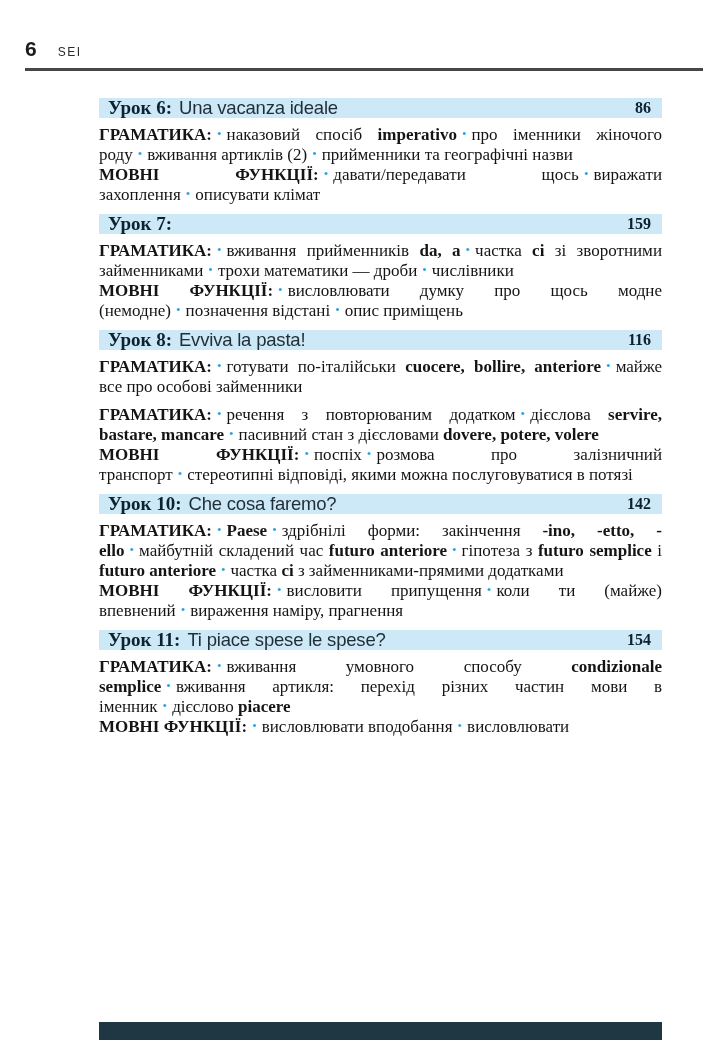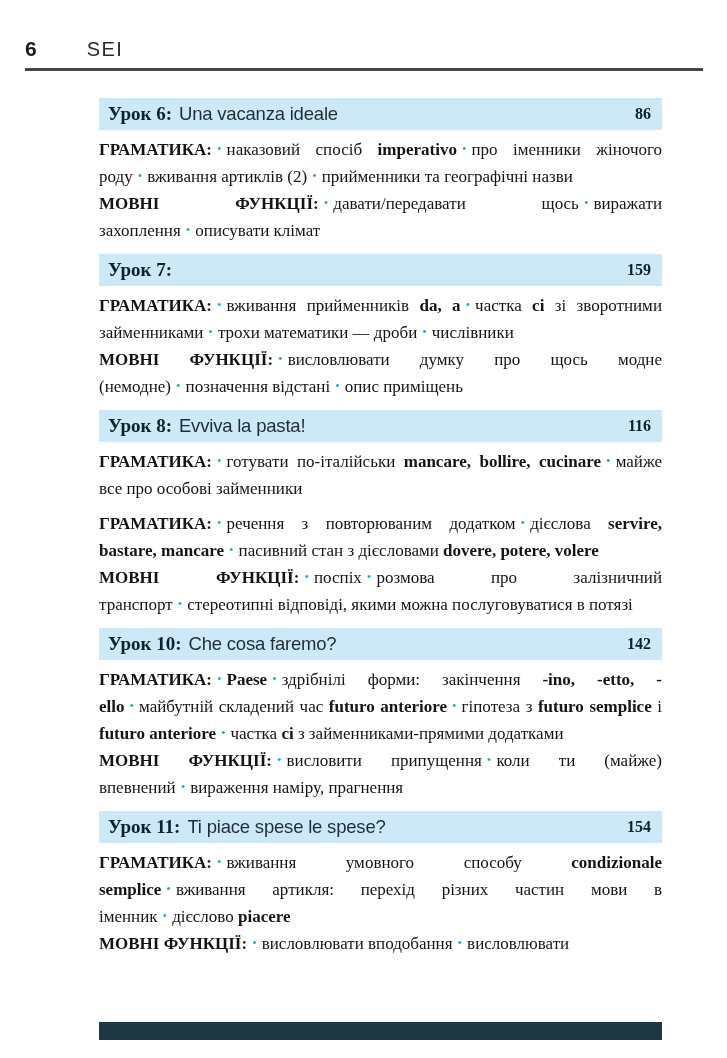--- a/index.html
+++ b/index.html
@@ -7,38 +7,38 @@
     position:relative;
     width:727px;height:1058px;
     background:#ffffff;
     font-family:"Liberation Serif", serif;
     color:#141414;
     overflow:hidden;
   }
   
   .page-header{display:flex;align-items:baseline;padding-top:37px;}
   .folio{margin-left:25px;font-family:"Liberation Sans",sans-serif;font-weight:bold;font-size:21px;color:#1c1c1c;}
-  .running-head{margin-left:50px;font-family:"Liberation Sans",sans-serif;font-size:20px;letter-spacing:1.5px;color:#2a2a2a;}
+  .running-head{margin-left:21px;font-family:"Liberation Sans",sans-serif;font-size:12px;letter-spacing:1.5px;color:#2a2a2a;}
   .head-rule{margin:7px 24px 0 25px;height:3px;background:#474747;}
 
   main{margin:27px 65px 0 99px;width:563px;}
 
   .section{margin-bottom:9px;}
   .band{
-    height:32px;
+    height:20px;
     background:#cde9f7;
     display:flex;align-items:center;
     padding:0 11px 0 9px;box-sizing:border-box;
     margin-bottom:7px;
   }
   .band .lesson{font-family:"Liberation Serif",serif;font-weight:bold;font-size:19px;color:#0d2230;white-space:nowrap;}
   .band .title{font-family:"Liberation Sans",sans-serif;font-weight:normal;font-size:18.5px;color:#1f2d36;margin-left:7px;letter-spacing:-0.2px;white-space:nowrap;}
   .band .pageno{margin-left:auto;font-family:"Liberation Serif",serif;font-weight:bold;font-size:16px;color:#0d2230;}
 
-  p.body{margin:0;font-size:17px;line-height:26px;text-align:justify;color:#141414;}
+  p.body{margin:0;font-size:17px;line-height:19px;text-align:justify;color:#141414;}
   .lbl{font-weight:bold;}
   .dot{color:#2aa5d8;margin:0 5px;font-size:13px;position:relative;top:-2px;}
   p.body b{font-weight:bold;}
 
   .bottom-band{
     position:absolute;left:99px;top:1022px;
     width:563px;height:18px;background:#1e3743;
   }
 </style>
 </head>
@@ -72,21 +72,21 @@
       <p class="body"><b class="lbl">ГРАМАТИКА:</b><span><span class="dot">•</span><span>вживання прийменників </span><b>da, a</b><span class="dot">•</span><span>частка </span><b>ci</b><span> зі зворотними займенниками</span><span class="dot">•</span><span>трохи математики — дроби</span><span class="dot">•</span><span>числівники</span></span></p>
       <p class="body"><b class="lbl">МОВНІ ФУНКЦІЇ:</b><span><span class="dot">•</span><span>висловлювати думку про щось модне (немодне)</span><span class="dot">•</span><span>позначення відстані</span><span class="dot">•</span><span>опис приміщень</span></span></p>
     </section>
 
     <section class="section">
       <div class="band">
         <span class="lesson">Урок 8:</span>
         <span class="title">Evviva la pasta!</span>
         <span class="pageno">116</span>
       </div>
-      <p class="body"><b class="lbl">ГРАМАТИКА:</b><span><span class="dot">•</span><span>готувати по-італійськи </span><b>mancare, bollire, cucinare</b><span class="dot">•</span><span>майже все про особові займенники</span></span></p>
+      <p class="body"><b class="lbl">ГРАМАТИКА:</b><span><span class="dot">•</span><span>готувати по-італійськи </span><b>cuocere, bollire, anteriore</b><span class="dot">•</span><span>майже все про особові займенники</span></span></p>
     </section>
 
     <section class="section">
       <p class="body"><b class="lbl">ГРАМАТИКА:</b><span><span class="dot">•</span><span>речення з повторюваним додатком</span><span class="dot">•</span><span>дієслова </span><b>servire, bastare, mancare</b><span class="dot">•</span><span>пасивний стан з дієсловами </span><b>dovere, potere, volere</b></span></p>
       <p class="body"><b class="lbl">МОВНІ ФУНКЦІЇ:</b><span><span class="dot">•</span><span>поспіх</span><span class="dot">•</span><span>розмова про залізничний транспорт</span><span class="dot">•</span><span>стереотипні відповіді, якими можна послуговуватися в потязі</span></span></p>
     </section>
 
     <section class="section">
       <div class="band">
         <span class="lesson">Урок 10:</span>

